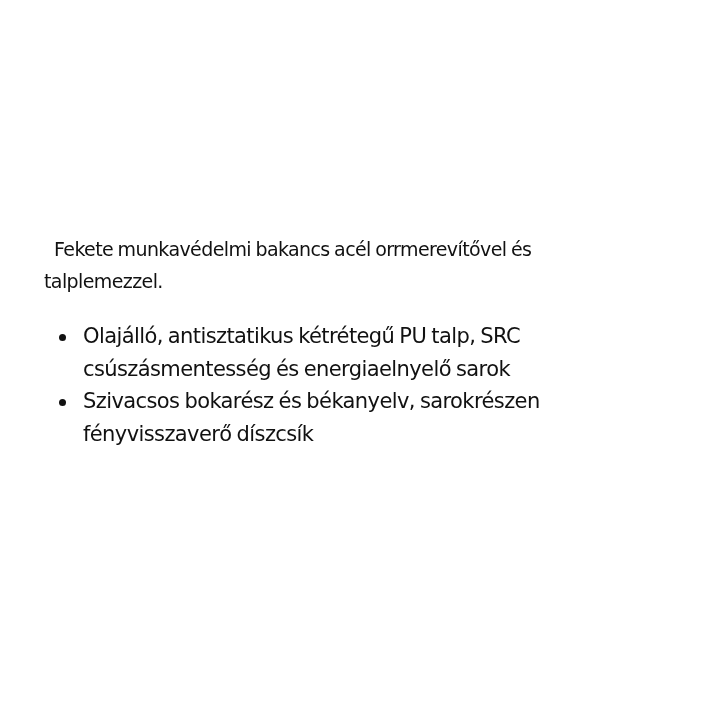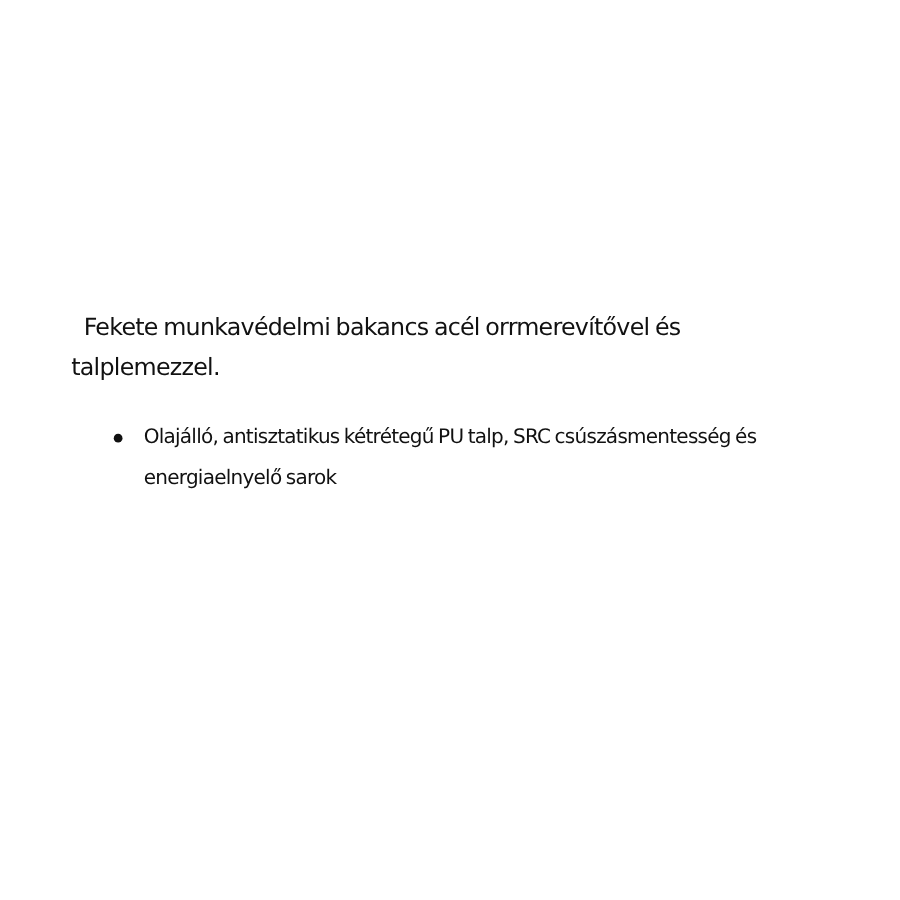--- a/index.html
+++ b/index.html
@@ -17,41 +17,40 @@
     }
     .content {
       position: absolute;
       left: 41px;
       top: 230px;
       width: 600px;
     }
     .intro {
       font-size: 19px;
       line-height: 32px;
-      margin: 16px;
+      margin: 3px;
       letter-spacing: -0.6px;
       word-spacing: -1px;
     }
     .intro .indent {
       display: inline-block;
       width: 10px;
     }
     .features {
       list-style: none;
       margin: 23px 0 0 0;
       padding: 0 0 0 42px;
     }
     .features li {
       position: relative;
-      font-size: 16px;
+      font-size: 21px;
       line-height: 32.5px;
       letter-spacing: -0.6px;
       word-spacing: -1px;
       width: 500px;
-      margin-left: 32px;
     }
     .features li .bullet {
       position: absolute;
       left: -24px;
       top: 14px;
       width: 7px;
       height: 7px;
       border-radius: 50%;
       background: #111111;
     }
@@ -60,14 +59,18 @@
 <body>
 
 <div class="content">
   <p class="intro"><span class="indent"></span><span>Fekete munkavédelmi bakancs acél orrmerevítővel és talplemezzel.</span></p>
 
   <ul class="features">
     <li>
       <span class="bullet"></span>
       <span>Olajálló, antisztatikus kétrétegű PU talp, SRC csúszásmentesség és energiaelnyelő sarok</span>
     </li>
+    <li>
+      <span class="bullet"></span>
+      <span>Szivacsos bokarész és békanyelv, sarokrészen fényvisszaverő díszcsík</span>
+    </li>
   </ul>
 </div>
 
 </body></html>

